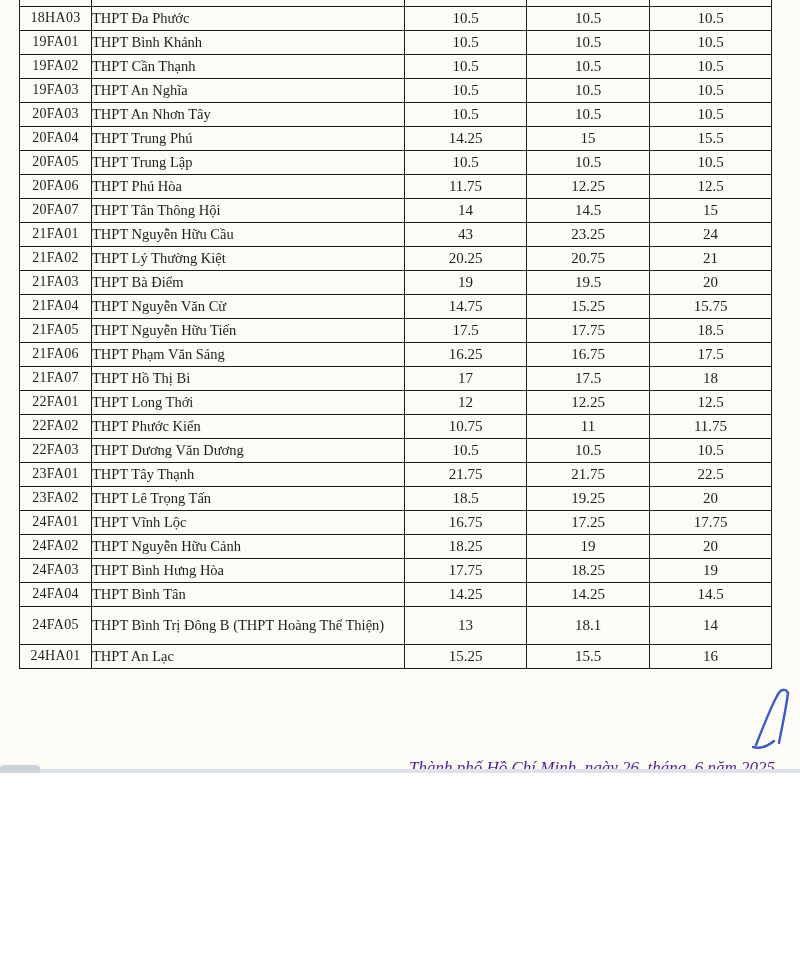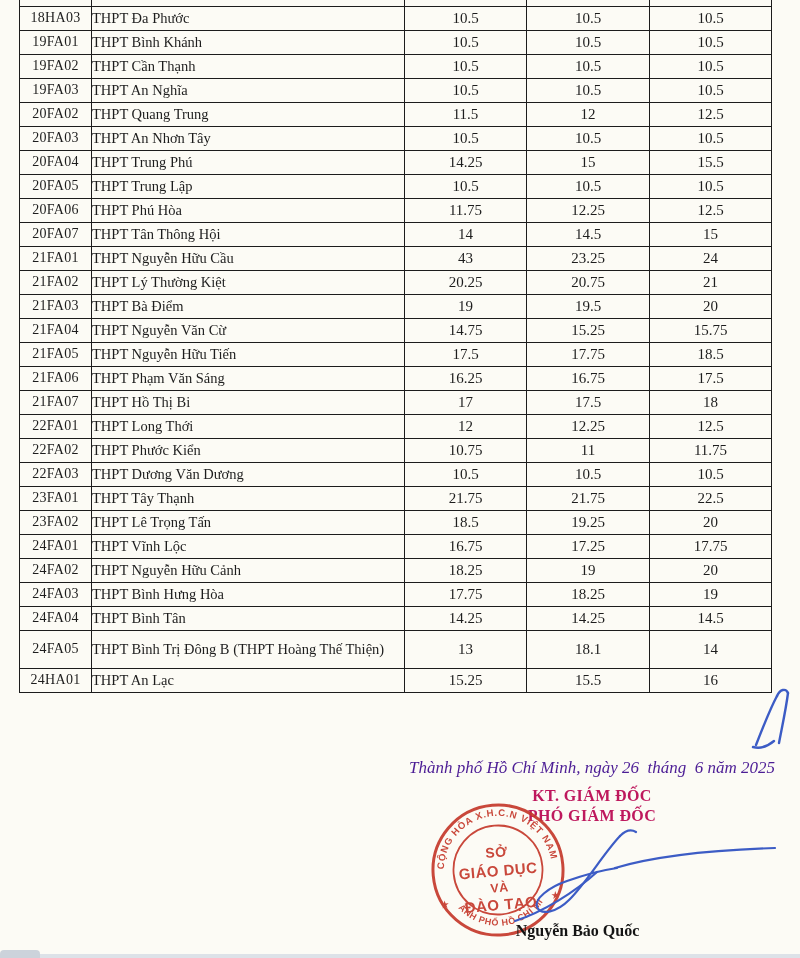--- a/index.html
+++ b/index.html
@@ -1,19 +1,19 @@
 <!DOCTYPE html>
 <html><head>
 <meta charset="utf-8">
 <style>
   html,body { margin:0; padding:0; }
   .page {
     position: relative;
     width: 800px;
-    height: 958px;
+    height: 773px;
     background: #fcfbf5;
     overflow: hidden;
     font-family: "Liberation Serif", serif;
     color: #1d1d1d;
   }
   
   table.score-table {
     position: absolute;
     left: 19px; top: 0;
     width: 752px;
@@ -113,27 +113,20 @@
       <td class="score">10.5</td>
       <td class="score">10.5</td>
       <td class="score">10.5</td>
     </tr>
         <tr>
       <td class="code">19FA03</td>
       <td class="name">THPT An Nghĩa</td>
       <td class="score">10.5</td>
       <td class="score">10.5</td>
       <td class="score">10.5</td>
-    </tr>
-        <tr>
-      <td class="code">20FA02</td>
-      <td class="name">THPT Quang Trung</td>
-      <td class="score">11.5</td>
-      <td class="score">12</td>
-      <td class="score">12.5</td>
     </tr>
         <tr>
       <td class="code">20FA03</td>
       <td class="name">THPT An Nhơn Tây</td>
       <td class="score">10.5</td>
       <td class="score">10.5</td>
       <td class="score">10.5</td>
     </tr>
         <tr>
       <td class="code">20FA04</td>

